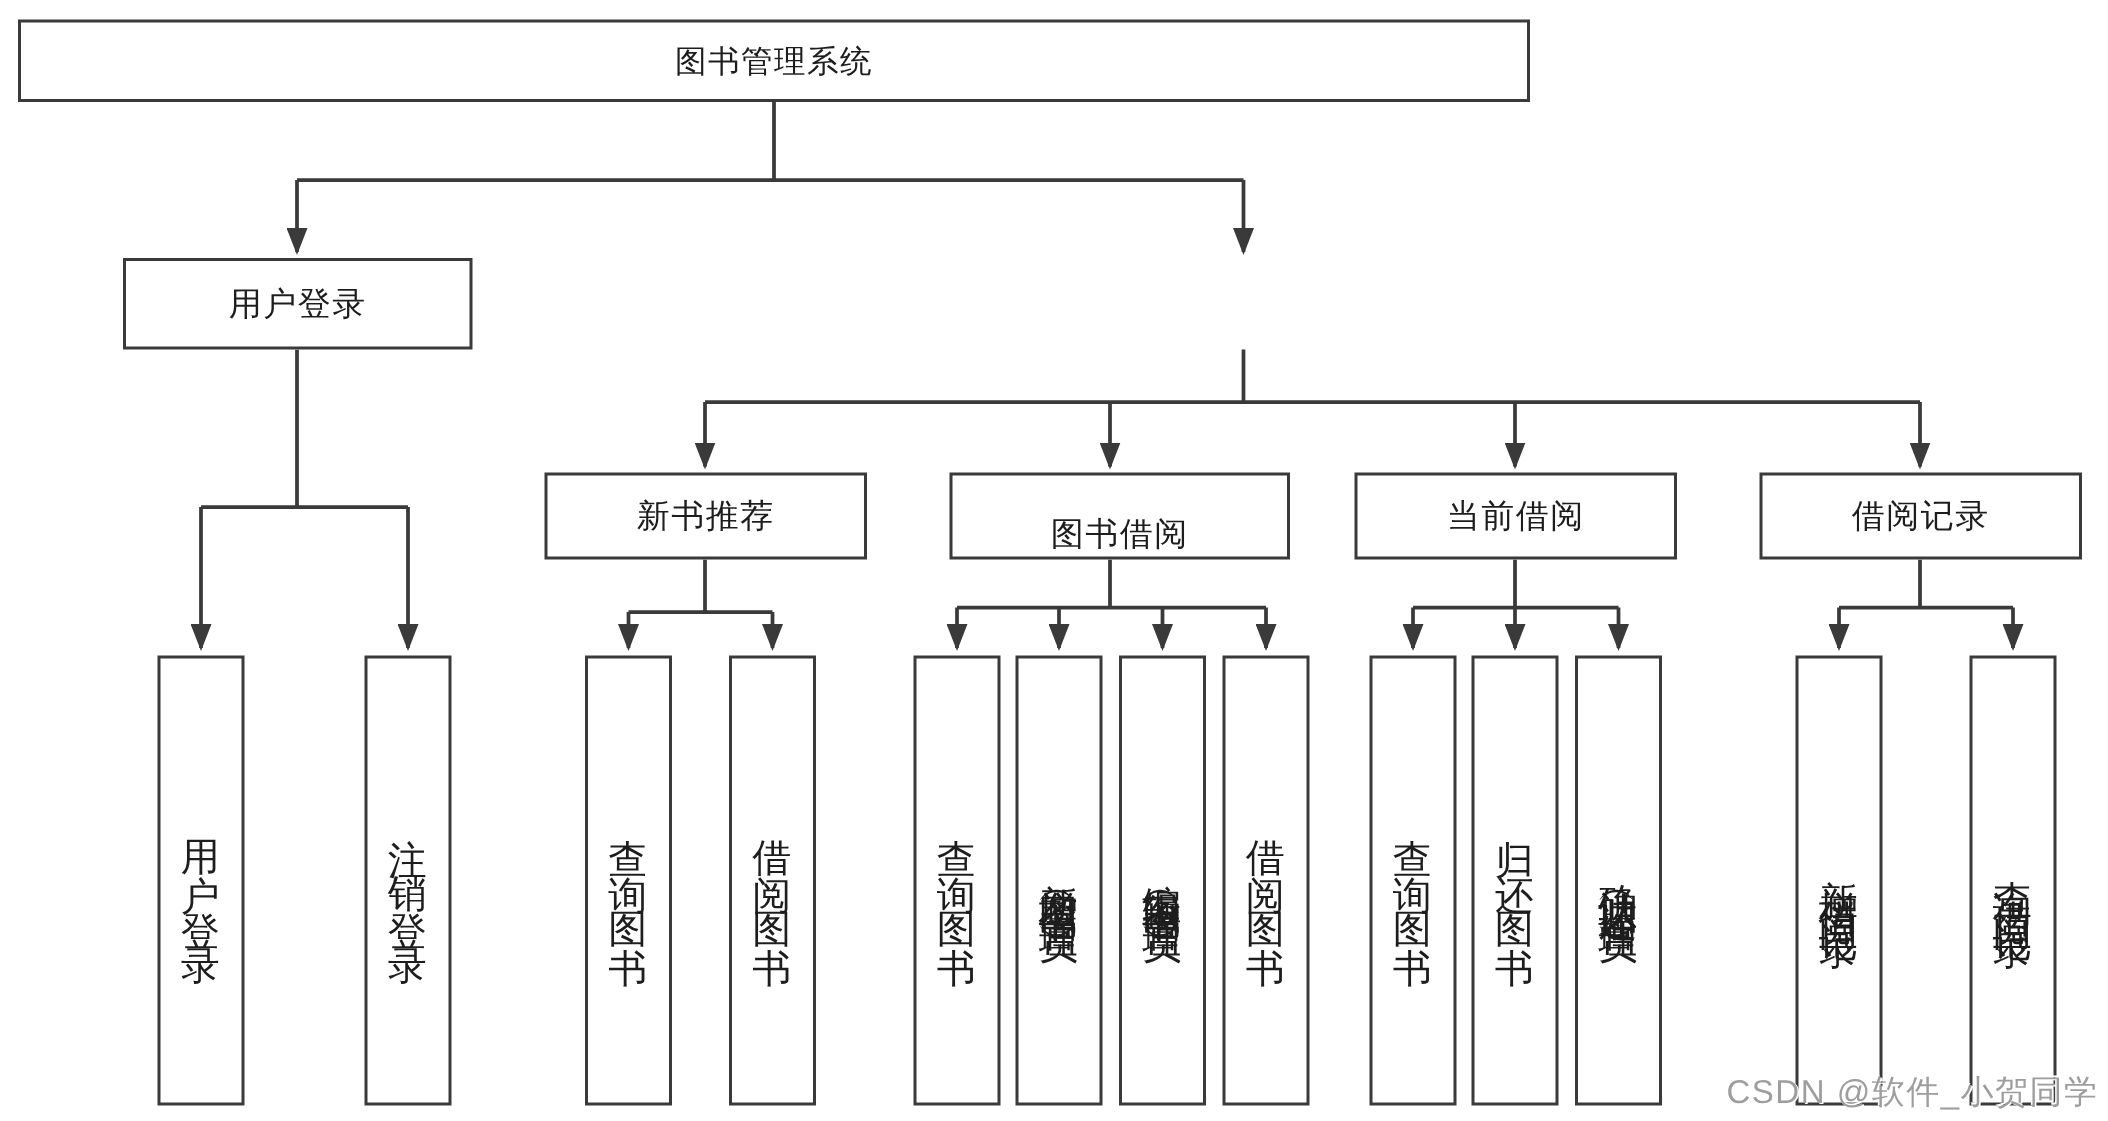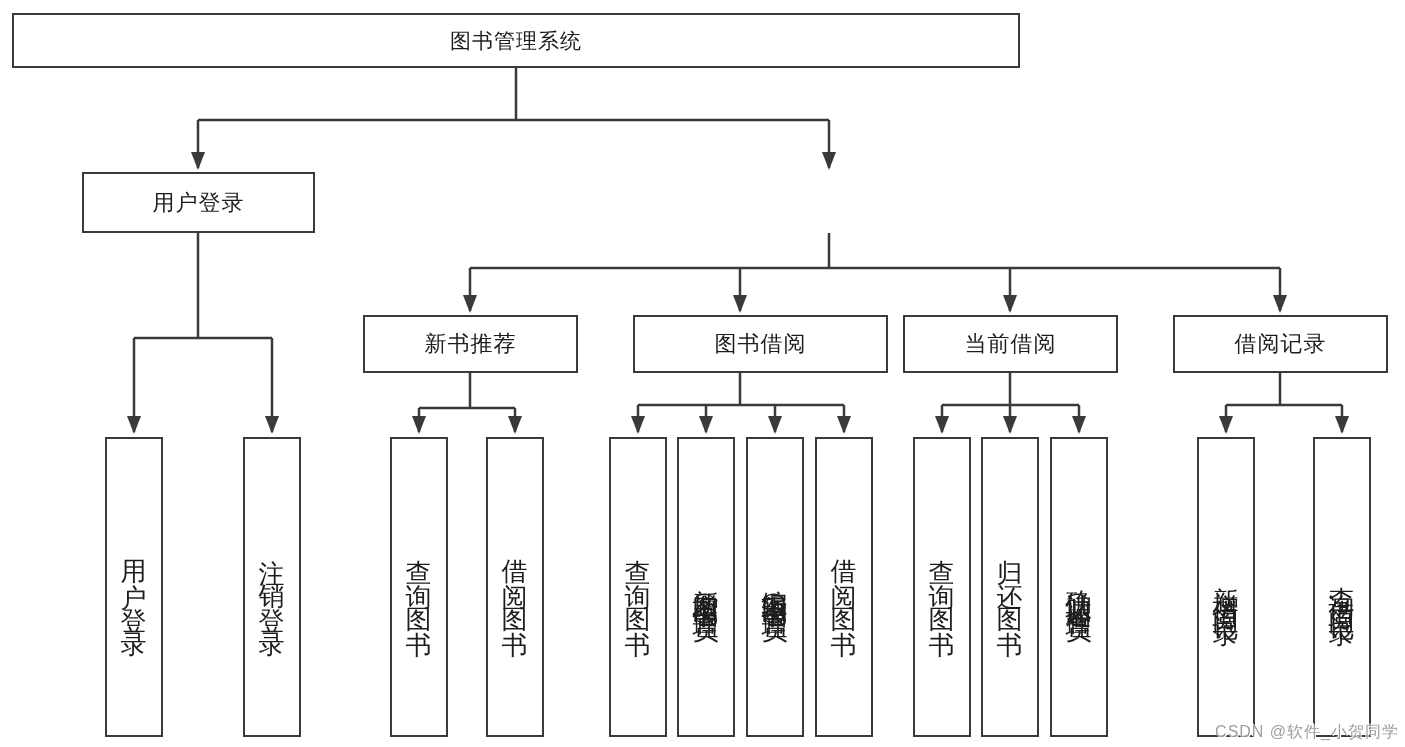--- a/index.html
+++ b/index.html
@@ -20,21 +20,21 @@
   .vlabel{
     position:absolute;left:50%;top:50%;transform:translate(-50%,-50%);
     writing-mode:vertical-rl;text-orientation:mixed;
     font-size:26px;line-height:1;color:#1d1d1d;white-space:nowrap;
   }
   .sp4{letter-spacing:24px;}
   .sp6{letter-spacing:7px;}
   .sp9{letter-spacing:4px;}
   .watermark{
     position:absolute;right:6px;bottom:4px;
-    font-size:16px;color:#9e9e9e;letter-spacing:1px;
+    font-size:22px;color:#9e9e9e;letter-spacing:1px;
     text-shadow:1px 1px 0 #ffffff,-1px -1px 0 #ffffff;
     z-index:5;white-space:nowrap;
   }
 </style>
 </head>
 <body>
 
 <div class="stage">
 
   <svg class="wires" width="1405" height="747" viewBox="0 0 1405 747">
@@ -91,21 +91,21 @@
     <span class="hlabel">图书管理系统</span>
   </div>
 
   <div class="node" style="left:82px;top:172px;width:233px;height:61px;">
     <span class="hlabel">用户登录</span>
   </div>
 
   <div class="node" style="left:363px;top:315px;width:215px;height:58px;align-items:center;">
     <span class="hlabel">新书推荐</span>
   </div>
-  <div class="node" style="left:633px;top:315px;width:255px;height:58px;">
+  <div class="node" style="left:633px;top:315px;width:227px;height:58px;align-items:flex-end;">
     <span class="hlabel">图书借阅</span>
   </div>
   <div class="node" style="left:903px;top:315px;width:215px;height:58px;">
     <span class="hlabel">当前借阅</span>
   </div>
   <div class="node" style="left:1173px;top:315px;width:215px;height:58px;">
     <span class="hlabel">借阅记录</span>
   </div>
 
   <div class="node leaf" style="left:105px;top:437px;width:58px;height:300px;">

